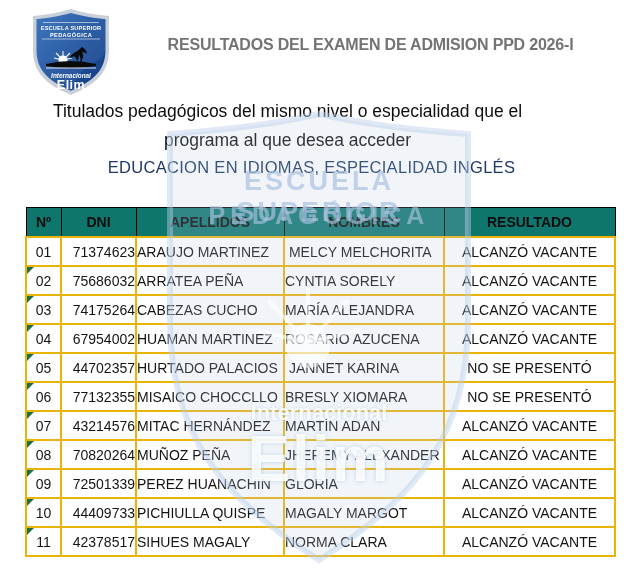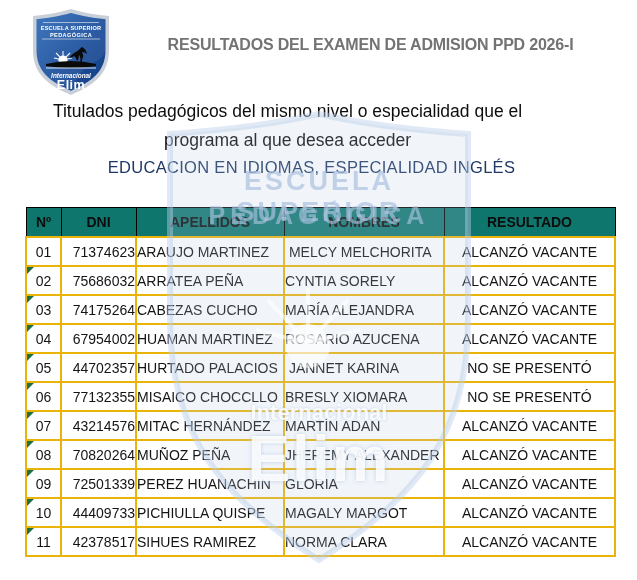--- a/index.html
+++ b/index.html
@@ -188,21 +188,21 @@
         <tr>
           <td class="c-num"><span class="tri"></span>10</td>
           <td class="c-dni">44409733</td>
           <td class="c-ape">PICHIULLA QUISPE</td>
           <td class="c-nom">MAGALY MARGOT</td>
           <td class="c-res">ALCANZÓ VACANTE</td>
         </tr>
         <tr>
           <td class="c-num"><span class="tri"></span>11</td>
           <td class="c-dni">42378517</td>
-          <td class="c-ape">SIHUES RAMIREZ</td>
+          <td class="c-ape">SIHUES MAGALY</td>
           <td class="c-nom">NORMA CLARA</td>
           <td class="c-res">ALCANZÓ VACANTE</td>
         </tr>
       </tbody>
   </table>
 
   <div class="watermark">
     <svg width="322" height="460" viewBox="0 0 322 460">
       <path d="M161 6 C205 16 252 22 310 26 L310 212 C310 328 258 390 161 452 C64 390 12 328 12 212 L12 26 C70 22 117 16 161 6 Z" fill="rgba(186,206,232,0.20)" stroke="rgba(186,206,232,0.45)" stroke-width="6"></path>
       <g stroke="rgba(255,255,255,0.55)" stroke-width="4">

